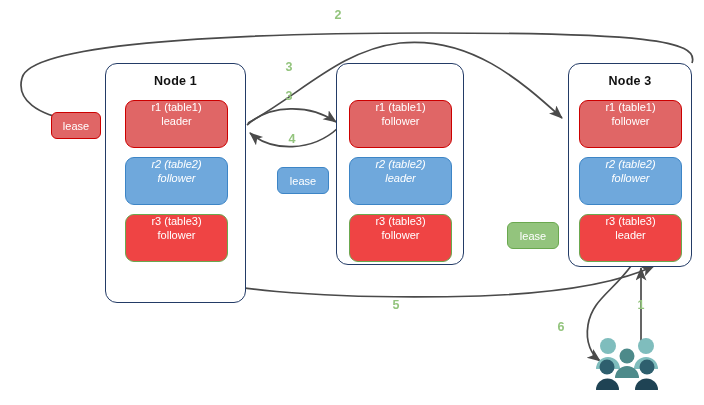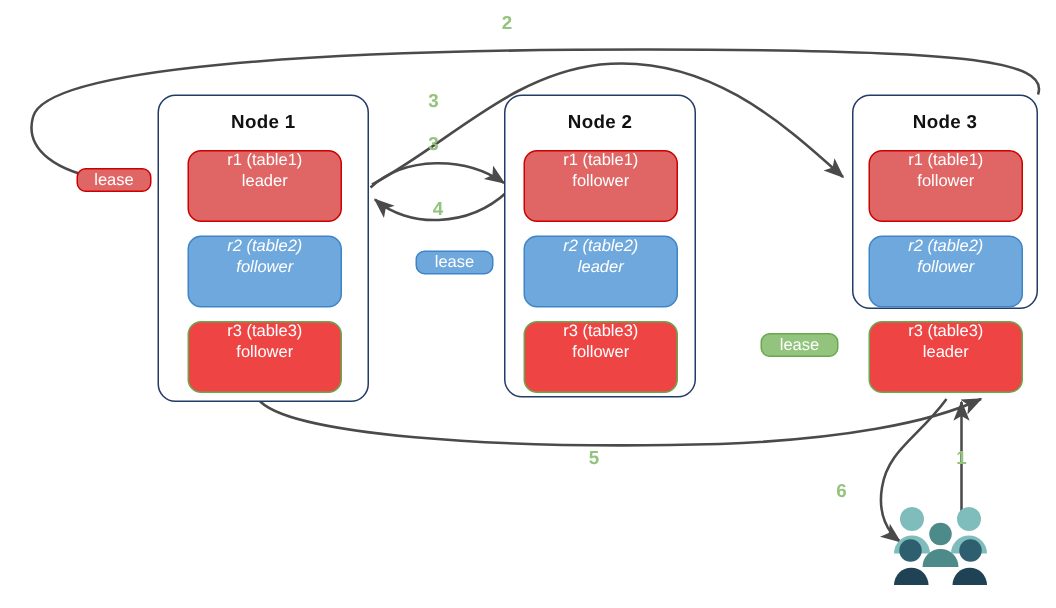--- a/index.html
+++ b/index.html
@@ -24,21 +24,21 @@
     align-items:center;
     color:#ffffff;font-size:11px;line-height:13.5px;text-align:center;
   }
   .replica .ln{display:block;}
   .r-red{background:#e06666;border:1.5px solid #cc0000;}
   .r-blue{background:#6fa8dc;border:1.5px solid #3d85c6;font-style:italic;}
   .r-green{background:#ef4444;border:1.5px solid #6aa84f;}
   .lease{
     position:absolute;box-sizing:border-box;border-radius:6px;
     display:flex;align-items:center;justify-content:center;
-    color:#ffffff;font-size:11px;height:16px;
+    color:#ffffff;font-size:11px;height:27px;
   }
   .lease.l-red{background:#e06666;border:1.5px solid #cc0000;}
   .lease.l-blue{background:#6fa8dc;border:1.5px solid #3d85c6;}
   .lease.l-green{background:#93c47d;border:1.5px solid #6aa84f;}
   .step-label{
     position:absolute;color:#93c47d;font-size:12.5px;font-weight:bold;
     text-align:center;white-space:nowrap;
   }
   #people{position:absolute;}
 </style>
@@ -64,53 +64,52 @@
       <path d="M338,128 C312,152 272,152 250,133"></path>
 
       <path d="M172,266 C190,290 330,300 480,296 C560,293 620,282 654,266"></path>
 
       <path d="M641,348 L641,268"></path>
 
       <path d="M631,266 C612,292 592,300 588,325 C585,343 592,355 600,361"></path>
     </g>
   </svg>
 
-  <div class="node-box" style="left:105px;top:63px;width:141px;height:205px;">
+  <div class="node-box" style="left:105px;top:63px;width:141px;height:240px;">
     <div class="node-title">Node 1</div>
     <div class="replica r-red" style="left:19px;top:36px;width:103px;height:48px;">
       <span class="ln">r1 (table1)</span>
       <span class="ln">leader</span>
     </div>
     <div class="replica r-blue" style="left:19px;top:93px;width:103px;height:48px;">
       <span class="ln">r2 (table2)</span>
       <span class="ln">follower</span>
     </div>
     <div class="replica r-green" style="left:19px;top:150px;width:103px;height:48px;">
       <span class="ln">r3 (table3)</span>
       <span class="ln">follower</span>
     </div>
   </div>
 
   <div class="node-box" style="left:336px;top:63px;width:128px;height:202px;">
-    <div class="node-title">Node 2</div>
     <div class="replica r-red" style="left:12px;top:36px;width:103px;height:48px;">
       <span class="ln">r1 (table1)</span>
       <span class="ln">follower</span>
     </div>
     <div class="replica r-blue" style="left:12px;top:93px;width:103px;height:48px;">
       <span class="ln">r2 (table2)</span>
       <span class="ln">leader</span>
     </div>
     <div class="replica r-green" style="left:12px;top:150px;width:103px;height:48px;">
       <span class="ln">r3 (table3)</span>
       <span class="ln">follower</span>
     </div>
   </div>
 
-  <div class="node-box" style="left:568px;top:63px;width:124px;height:143px;">
+  <div class="node-box" style="left:568px;top:63px;width:124px;height:204px;">
     <div class="node-title">Node 3</div>
     <div class="replica r-red" style="left:10px;top:36px;width:103px;height:48px;">
       <span class="ln">r1 (table1)</span>
       <span class="ln">follower</span>
     </div>
     <div class="replica r-blue" style="left:10px;top:93px;width:103px;height:48px;">
       <span class="ln">r2 (table2)</span>
       <span class="ln">follower</span>
     </div>
     <div class="replica r-green" style="left:10px;top:150px;width:103px;height:48px;">

